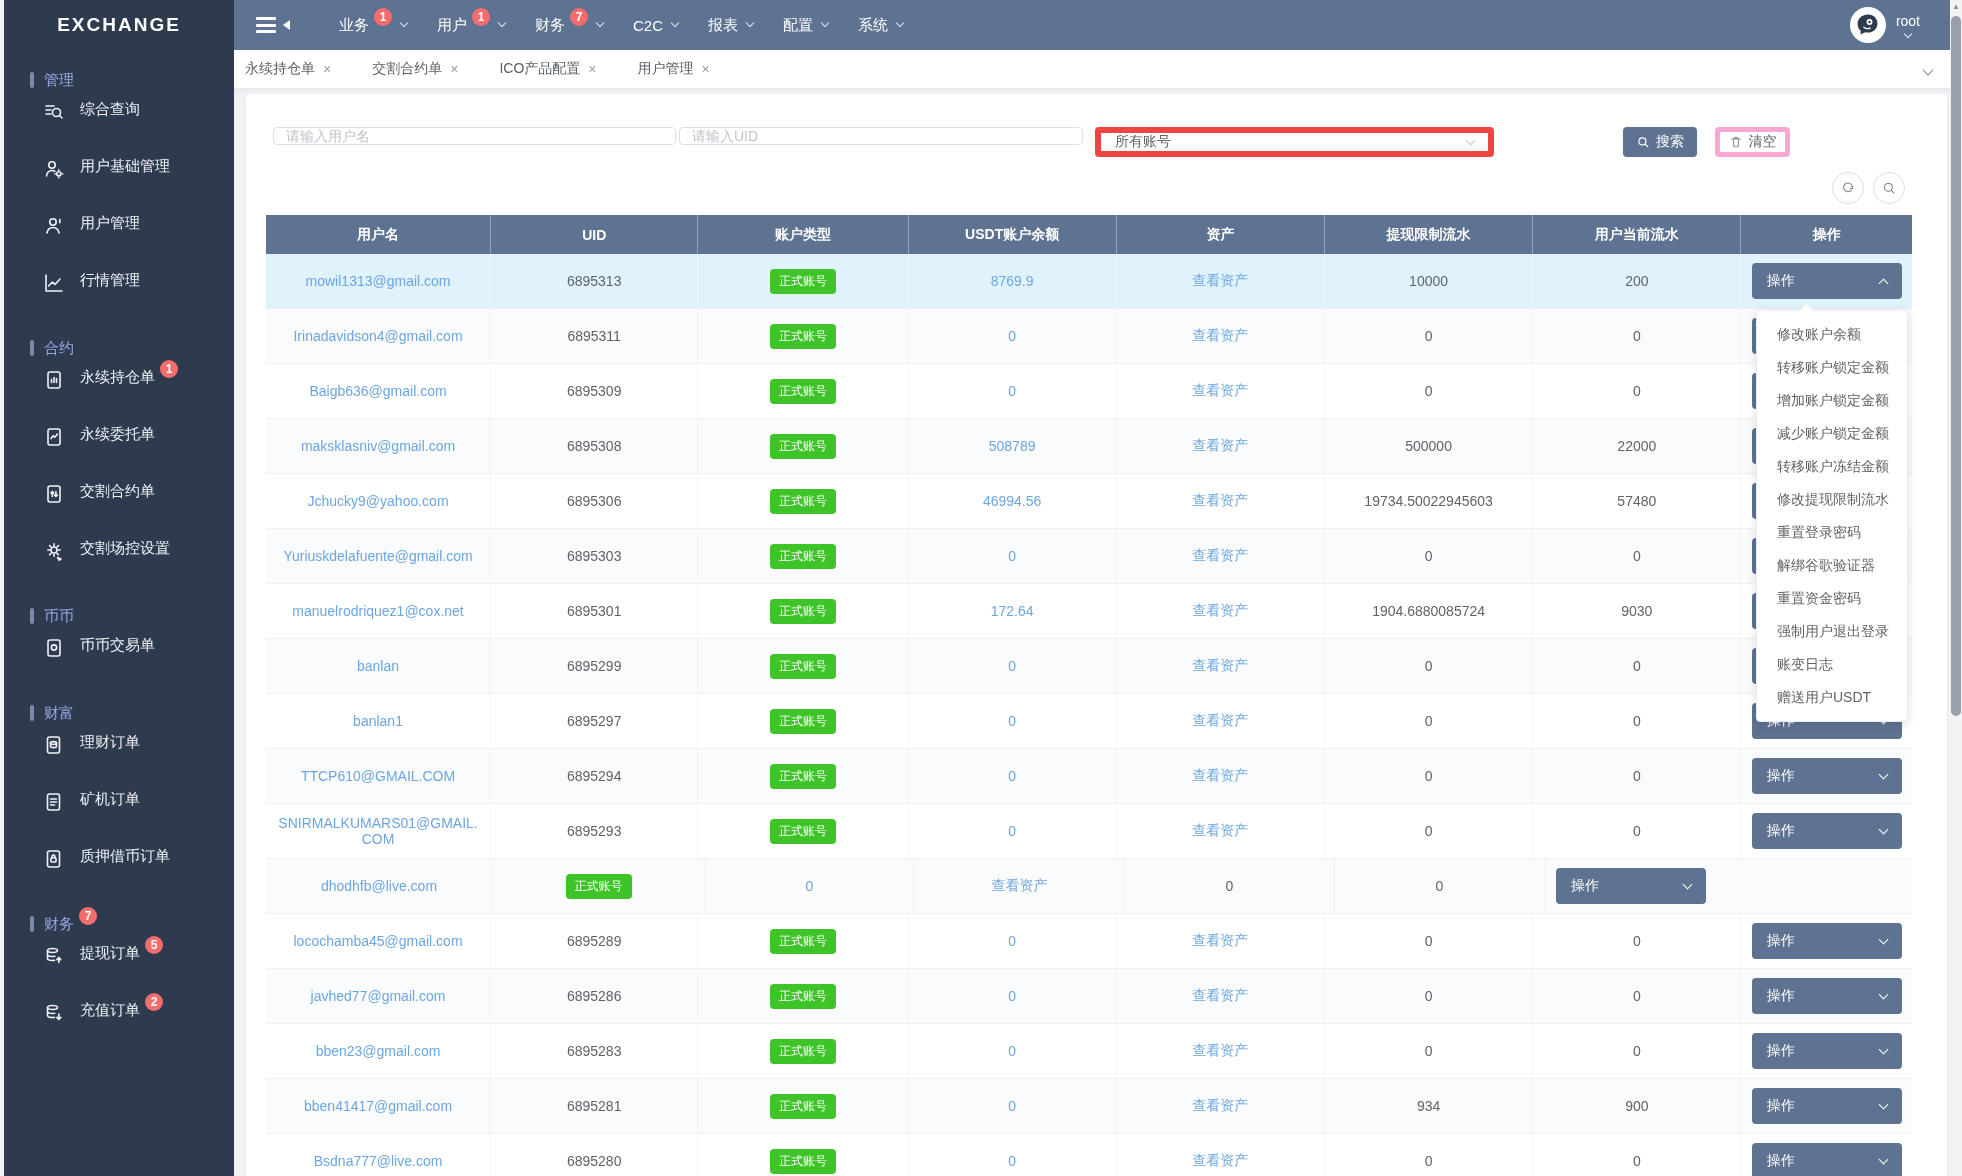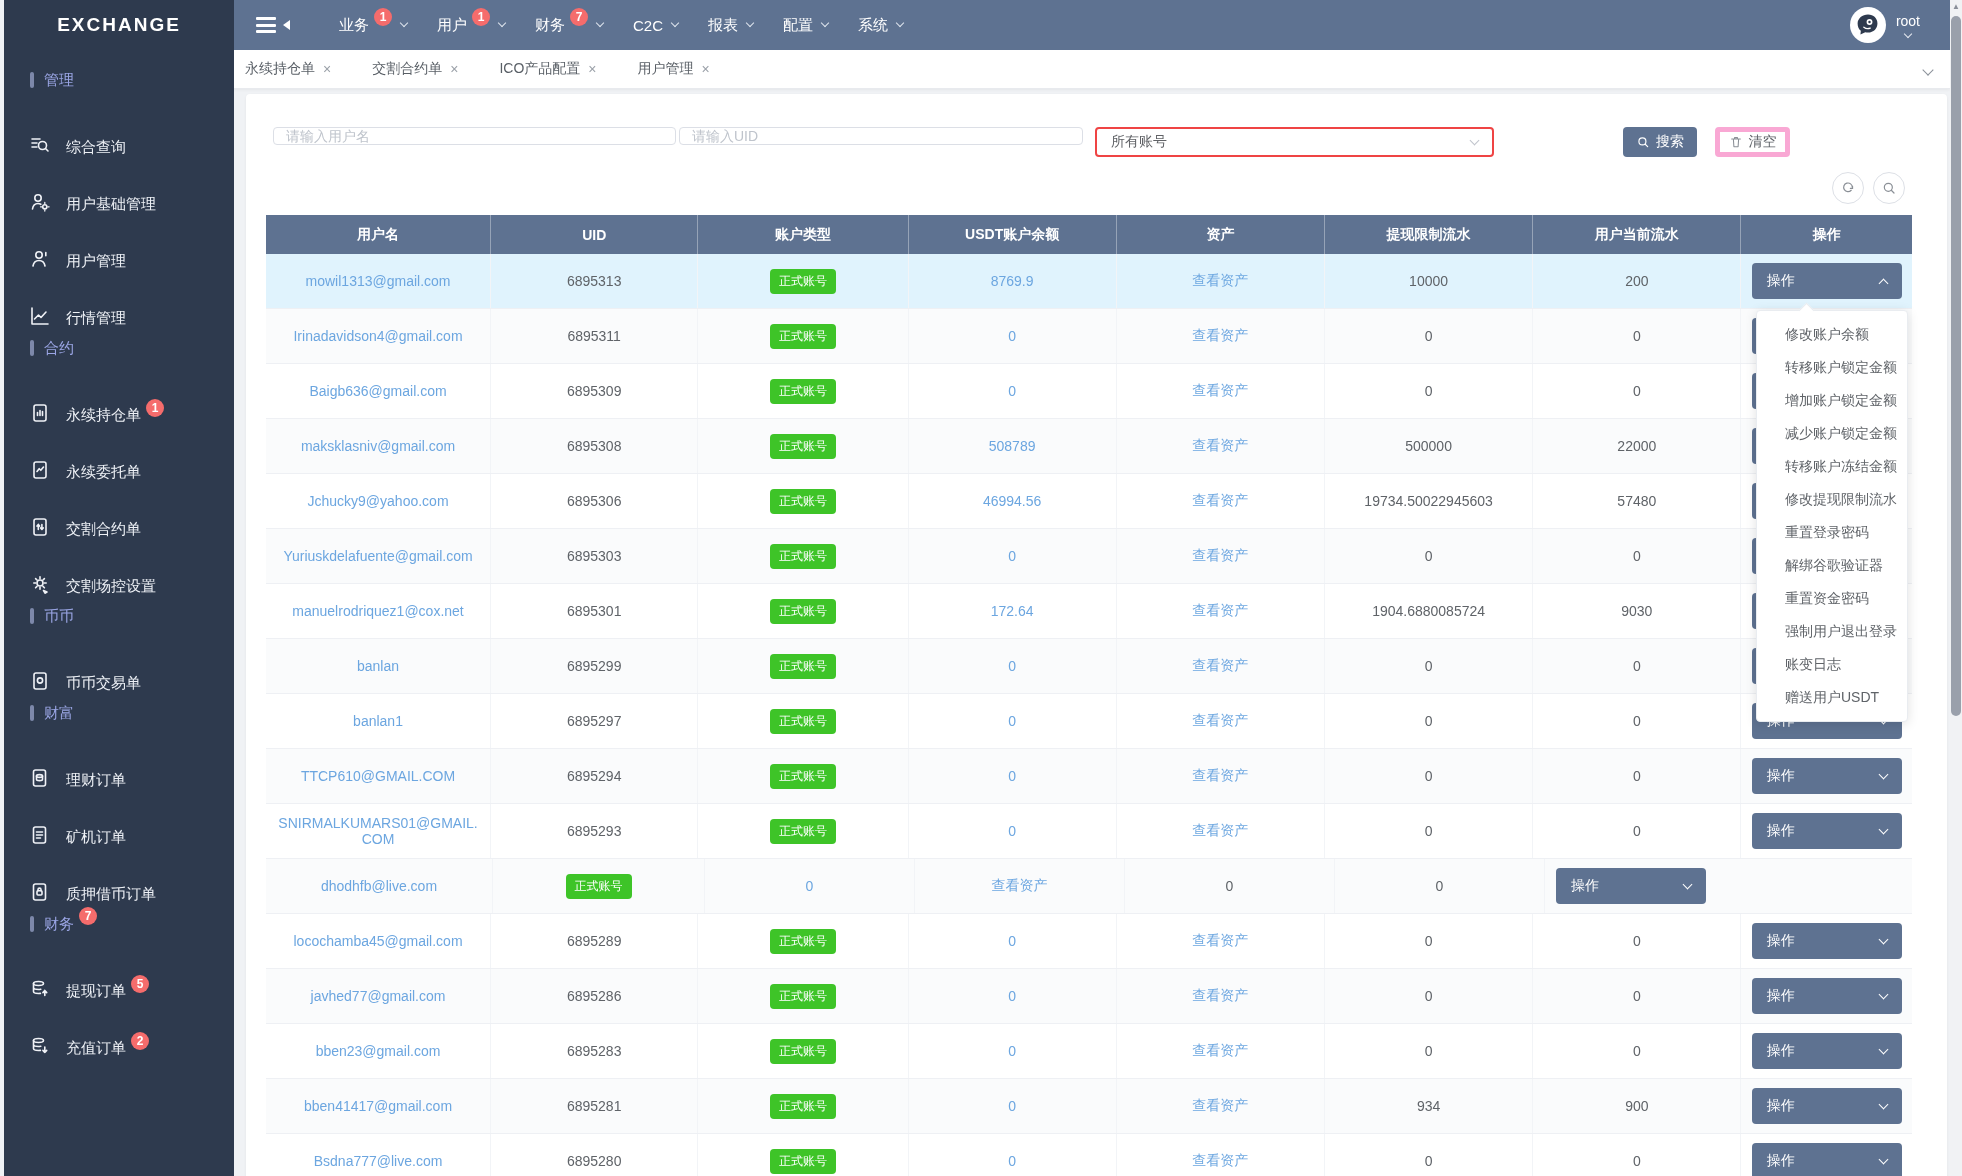--- a/index.html
+++ b/index.html
@@ -3,21 +3,21 @@
 <meta charset="utf-8">
 <style>
 *{margin:0;padding:0;box-sizing:border-box}
 html,body{width:1962px;height:1176px;overflow:hidden;font-family:"Liberation Sans","DejaVu Sans",sans-serif;background:#f0f2f5;position:relative}
 
 .sidebar{position:absolute;left:4px;top:0;width:230px;height:1176px;background:#2e3a4e;z-index:6}
 .logo{height:50px;display:flex;align-items:center;justify-content:center;color:#fff;font-size:19px;font-weight:bold;letter-spacing:2px}
 .menu{padding-top:10px}
 .m-section{height:40px;display:flex;align-items:center;padding-left:40px;position:relative;color:#9aa5e4;font-size:15px}
 .m-section::before{content:"";position:absolute;left:26px;width:4px;height:16px;background:#7d88aa;border-radius:2px}
-.m-item{height:57px;display:flex;align-items:flex-end;padding-left:24px;color:#eef1f6;font-size:15px;cursor:pointer}
+.m-item{height:57px;display:flex;align-items:flex-start;padding-left:38px;color:#eef1f6;font-size:15px;cursor:pointer}
 .mi-icon{width:24px;height:24px;margin-right:14px;color:#f0f2f7;flex:none}
 .rbadge{min-width:18px;height:18px;border-radius:9px;background:#f56c6c;color:#fff;font-size:12px;display:inline-flex;align-items:center;justify-content:center;padding:0 4px;margin-left:5px;transform:translateY(-8px);font-weight:bold}
 
 .topbar{position:absolute;left:230px;top:0;right:12px;height:50px;background:#5e7291;display:flex;align-items:center;z-index:5}
 .collapse{display:flex;align-items:center;margin-left:26px;margin-right:34px;cursor:pointer}
 .bars span{display:block;width:20px;height:3px;background:#fff;margin:3.5px 0;border-radius:1px}
 .tri-left{width:0;height:0;border-top:5px solid transparent;border-bottom:5px solid transparent;border-right:7px solid #fff;margin-left:7px}
 .nav-item{display:flex;align-items:center;color:#fff;font-size:15px;margin:0 15px;cursor:pointer}
 .chev{display:inline-block;width:7px;height:7px;border-right:1.5px solid currentColor;border-bottom:1.5px solid currentColor;transform:rotate(45deg)}
 .nav-item .chev{width:6px;height:6px;margin-left:9px;margin-top:-4px;color:#dfe5ee}
@@ -32,21 +32,21 @@
 .tab-close{color:#9aa0a8;font-size:14px;margin-left:8px;cursor:pointer}
 .tabbar-chev{margin-left:auto;margin-right:18px;color:#8a9099;cursor:pointer}
 .tabbar-chev .chev{width:8px;height:8px}
 
 .main{position:absolute;left:230px;top:89px;right:12px;bottom:0;background:#f0f2f5;overflow:hidden}
 .card{position:absolute;left:16px;top:5px;width:1701px;height:1150px;background:#fff;border-radius:4px;box-shadow:0 1px 3px rgba(0,0,0,.06)}
 .f-input{position:absolute;height:18px;border:1px solid #dcdfe6;border-radius:4px;padding:0 12px;font-size:14px;color:#606266;outline:none;background:#fff}
 .f-input::placeholder{color:#bfc4cc}
 .inp-user{left:27px;top:33px;width:403px}
 .inp-uid{left:433px;top:33px;width:404px}
-.sel{position:absolute;left:849px;top:33px;width:399px;height:30px;border:2px solid #ef4444;border-radius:4px;display:flex;align-items:center;justify-content:space-between;padding:0 14px;font-size:14px;color:#606266;cursor:pointer;background:#fff}
+.sel{position:absolute;left:849px;top:33px;width:399px;height:30px;border:6px solid #ef4444;border-radius:4px;display:flex;align-items:center;justify-content:space-between;padding:0 14px;font-size:14px;color:#606266;cursor:pointer;background:#fff}
 .sel .chev{color:#c0c4cc;margin-top:-3px}
 .btn{position:absolute;height:30px;border-radius:4px;display:flex;align-items:center;justify-content:center;font-size:14px;cursor:pointer;border:none}
 .btn svg{margin-right:6px}
 .btn-search{left:1377px;top:33px;width:74px;background:#5e7291;color:#fff}
 .btn-clear{left:1469px;top:33px;width:75px;background:#fff;color:#5f6368;border:5px solid #f9a8d4}
 .circle-btn{position:absolute;width:32px;height:32px;border-radius:50%;border:1px solid #dde0e6;background:#fff;display:flex;align-items:center;justify-content:center;color:#8a8f96;cursor:pointer}
 .circ1{left:1586px;top:78px}
 .circ2{left:1627px;top:78px}
 
 .table{position:absolute;left:20px;top:121px;width:1646px}
@@ -61,21 +61,21 @@
 .td:last-child{border-right:none}
 .td.c0{word-break:break-all}
 .link{color:#6ca6e0;cursor:pointer}
 .badge-green{background:#3ec428;color:#fff;border-radius:4px;padding:4px 9px;font-size:12px;white-space:nowrap}
 .action-btn{width:150px;height:36px;background:#5e7291;color:#fff;border:none;border-radius:4px;display:flex;align-items:center;justify-content:space-between;padding:0 15px;font-size:14px;cursor:pointer}
 .action-btn .chev{width:7px;height:7px;margin-top:-3px}
 .trow.expanded .action-btn .chev{transform:rotate(-135deg);margin-top:4px}
 
 .menu-panel{position:absolute;left:1526px;top:221px;width:152px;background:#fff;border:1px solid #e9ecf0;border-radius:4px;box-shadow:0 2px 12px rgba(0,0,0,.12);z-index:10;padding:7px 0}
 .menu-panel::before{content:"";position:absolute;top:-6px;left:44px;width:10px;height:10px;background:#fff;transform:rotate(45deg);border-left:1px solid #e9ecf0;border-top:1px solid #e9ecf0}
-.menu-item{height:33px;line-height:33px;padding-left:28px;font-size:14px;color:#5f6368;cursor:pointer;white-space:nowrap}
+.menu-item{height:33px;line-height:33px;padding-left:20px;font-size:14px;color:#5f6368;cursor:pointer;white-space:nowrap}
 
 .scrollbar{position:absolute;right:0;top:0;width:12px;height:1176px;background:#f1f2f4;z-index:20}
 .sb-arrow{position:absolute;top:2px;left:0;width:12px;text-align:center;font-size:8px;color:#8a8f99}
 .sb-thumb{position:absolute;top:16px;left:1px;width:10px;height:700px;background:#9aa0ab;border-radius:5px;cursor:pointer}
 svg{display:block}
 </style>
 </head>
 <body>
 
 <svg width="0" height="0" style="position:absolute">

